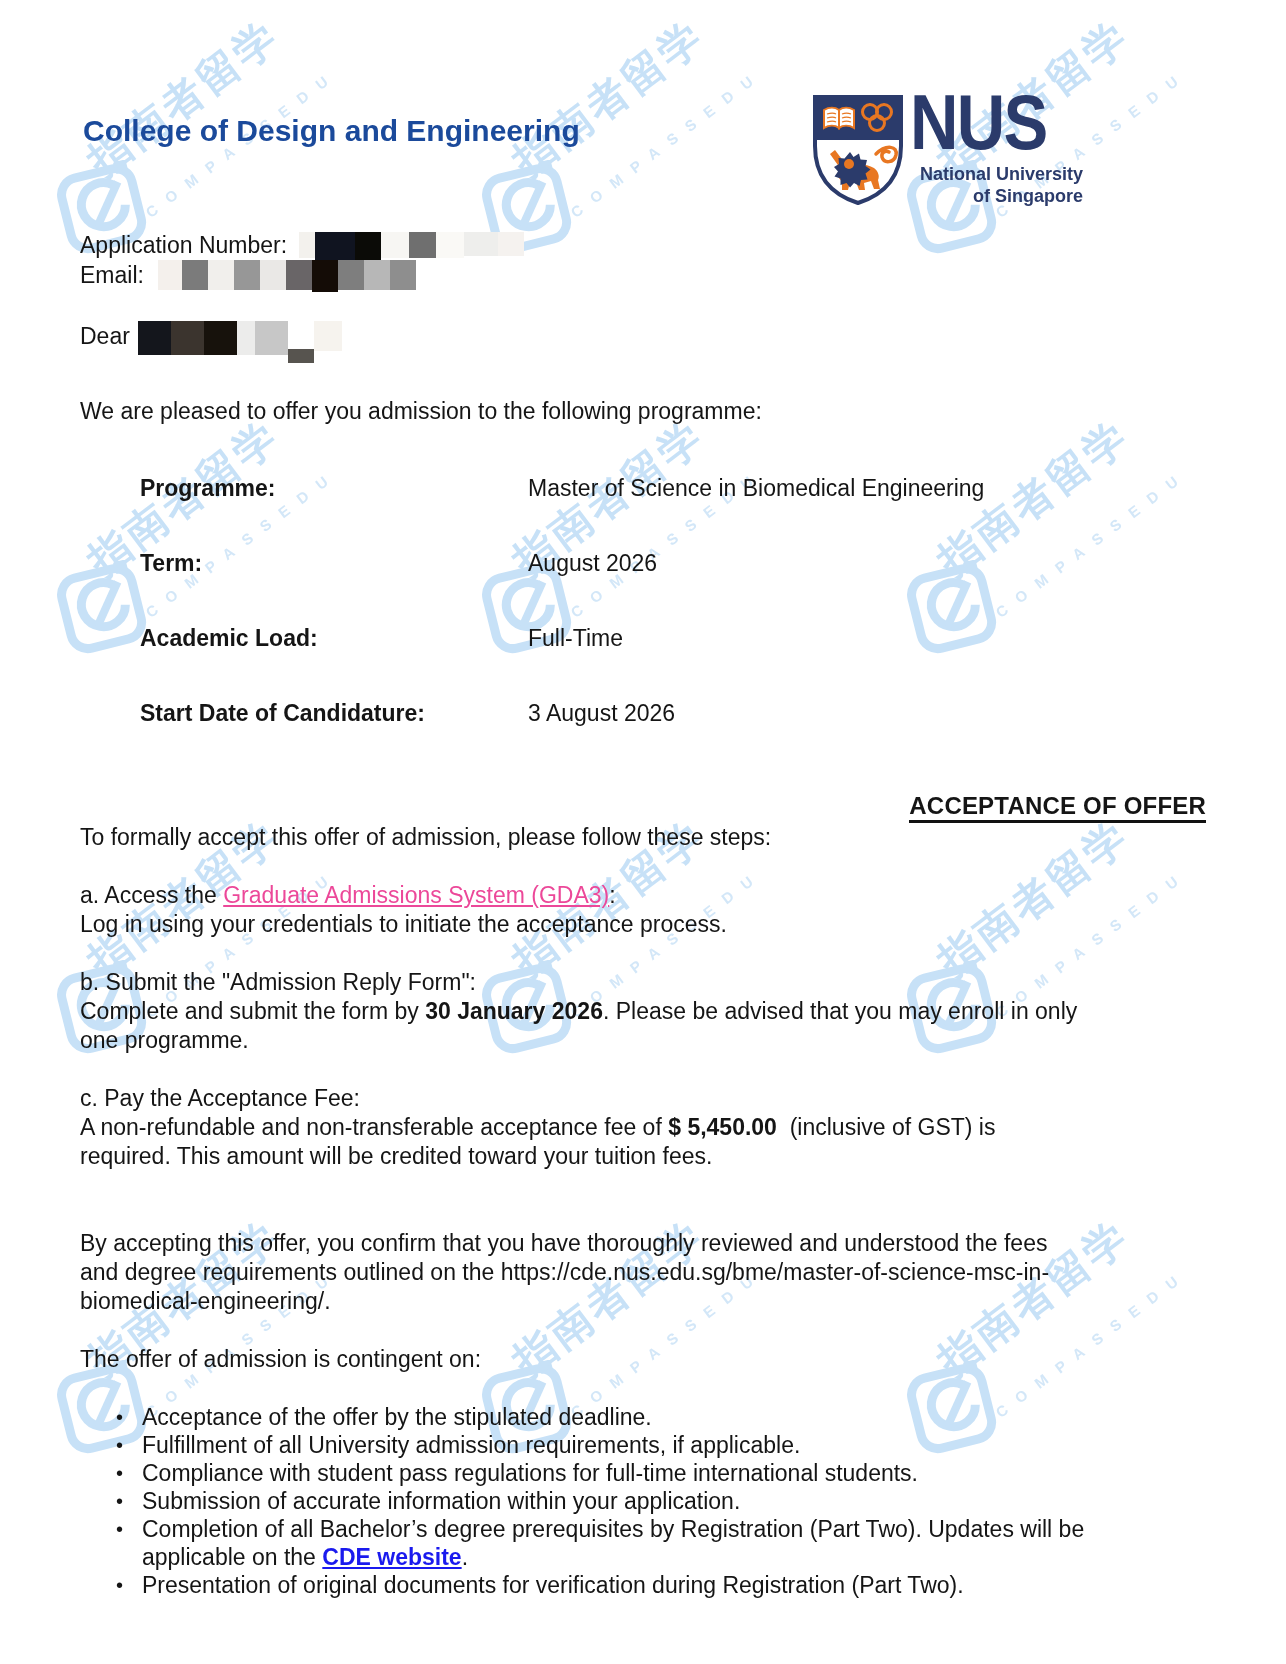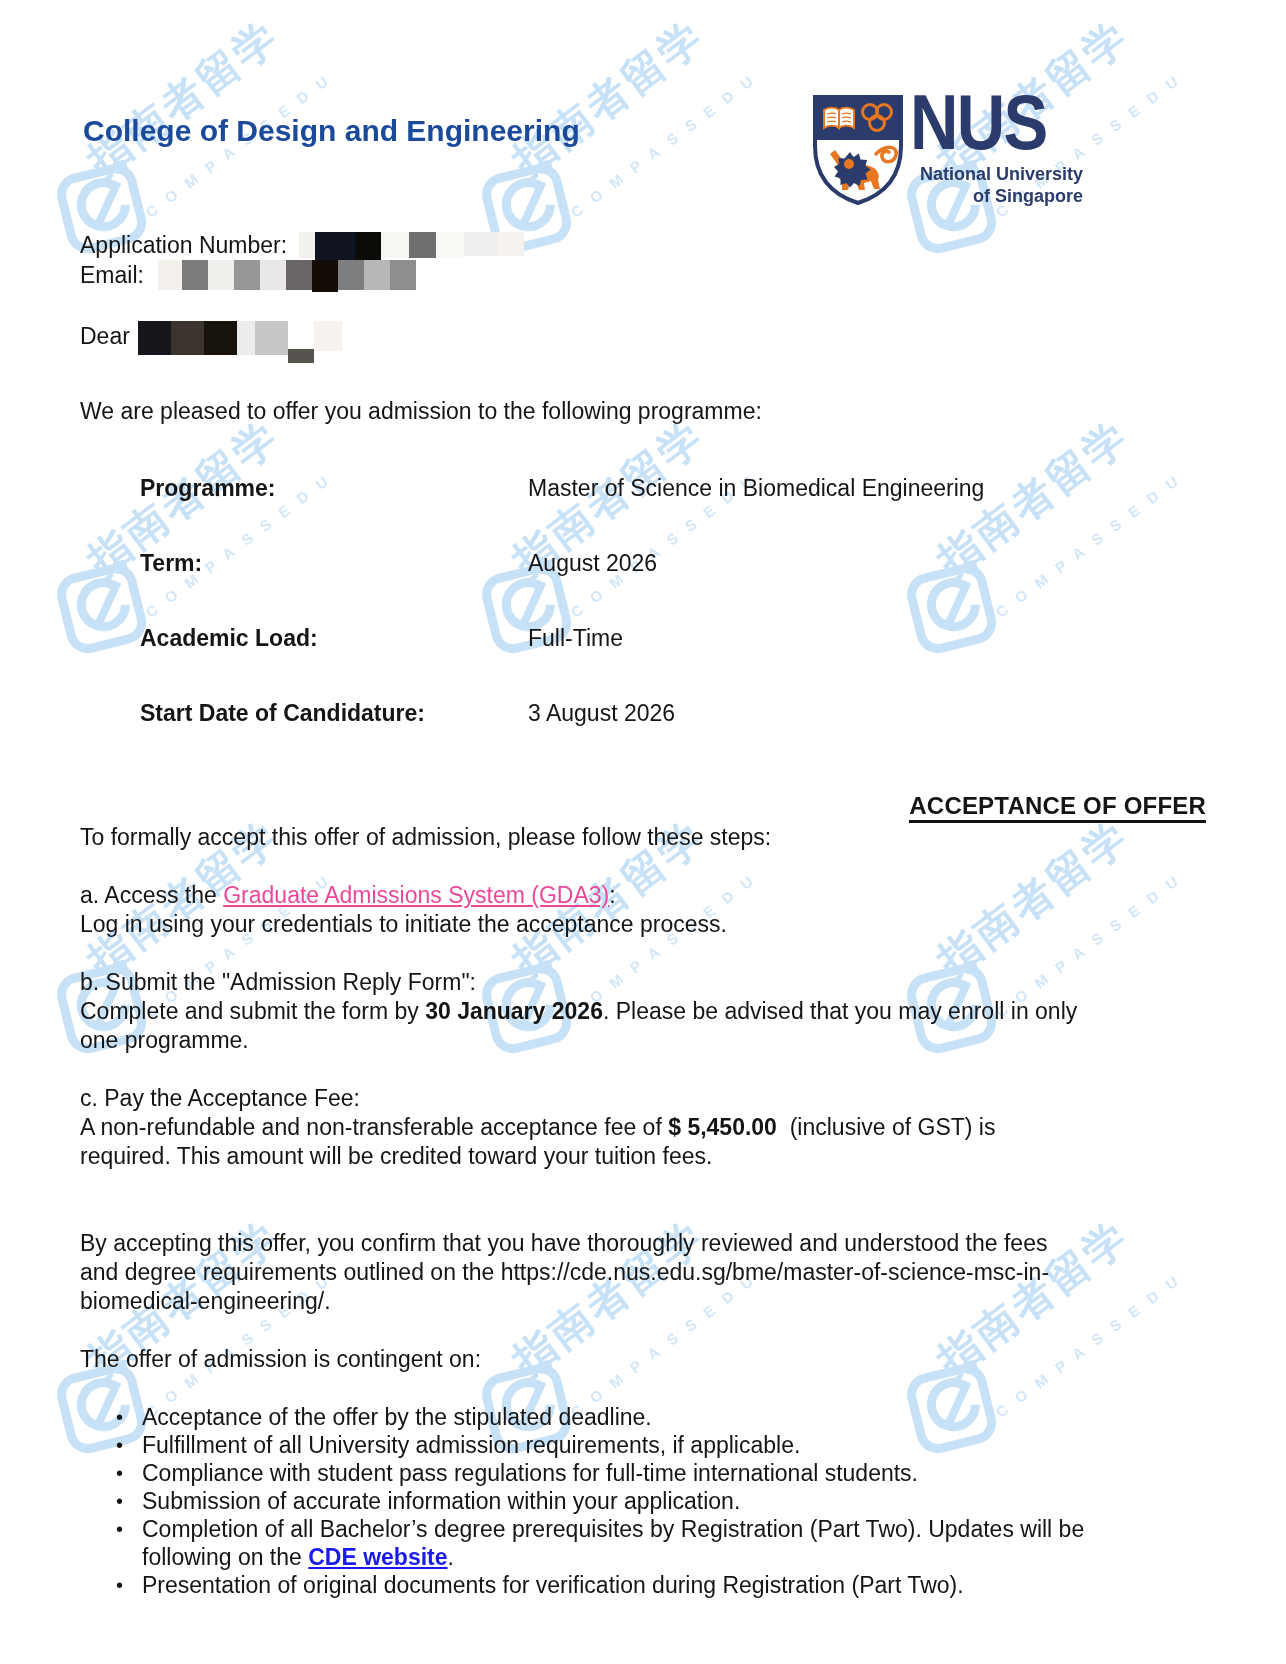--- a/index.html
+++ b/index.html
@@ -328,17 +328,17 @@
 
   <div class="para"><br><span>By accepting this offer, you confirm that you have thoroughly reviewed and understood the fees</span><br><span>and degree requirements outlined on the https://cde.nus.edu.sg/bme/master-of-science-msc-in-</span><br><span>biomedical-engineering/.</span></div>
 
   <div class="para">The offer of admission is contingent on:</div>
 
   <ul class="contingent-list">
     <li>Acceptance of the offer by the stipulated deadline.</li>
     <li>Fulfillment of all University admission requirements, if applicable.</li>
     <li>Compliance with student pass regulations for full-time international students.</li>
     <li>Submission of accurate information within your application.</li>
-    <li><span>Completion of all Bachelor’s degree prerequisites by Registration (Part Two). Updates will be</span><br><span>following on the </span><a href="#" class="doc-link-strong">CDE website</a><span>.</span></li>
+    <li><span>Completion of all Bachelor’s degree prerequisites by Registration (Part Two). Updates will be</span><br><span>applicable on the </span><a href="#" class="doc-link-strong">CDE website</a><span>.</span></li>
     <li>Presentation of original documents for verification during Registration (Part Two).</li>
   </ul>
 
 </div>
 
 </body></html>

